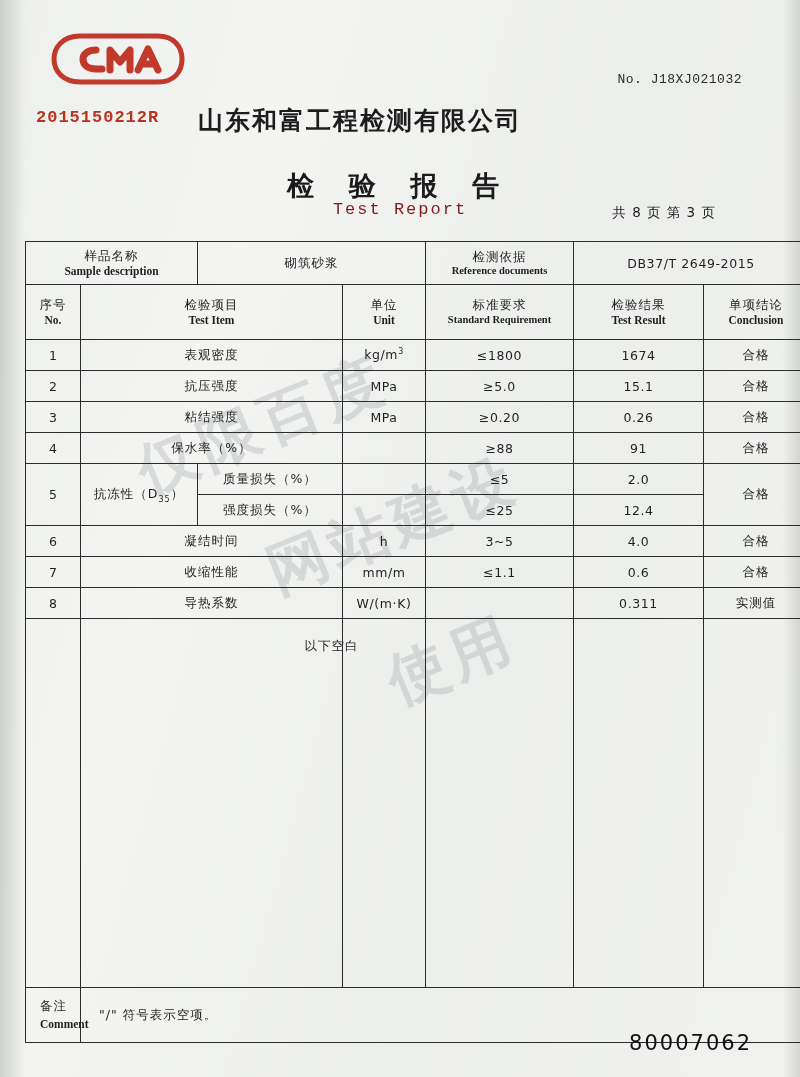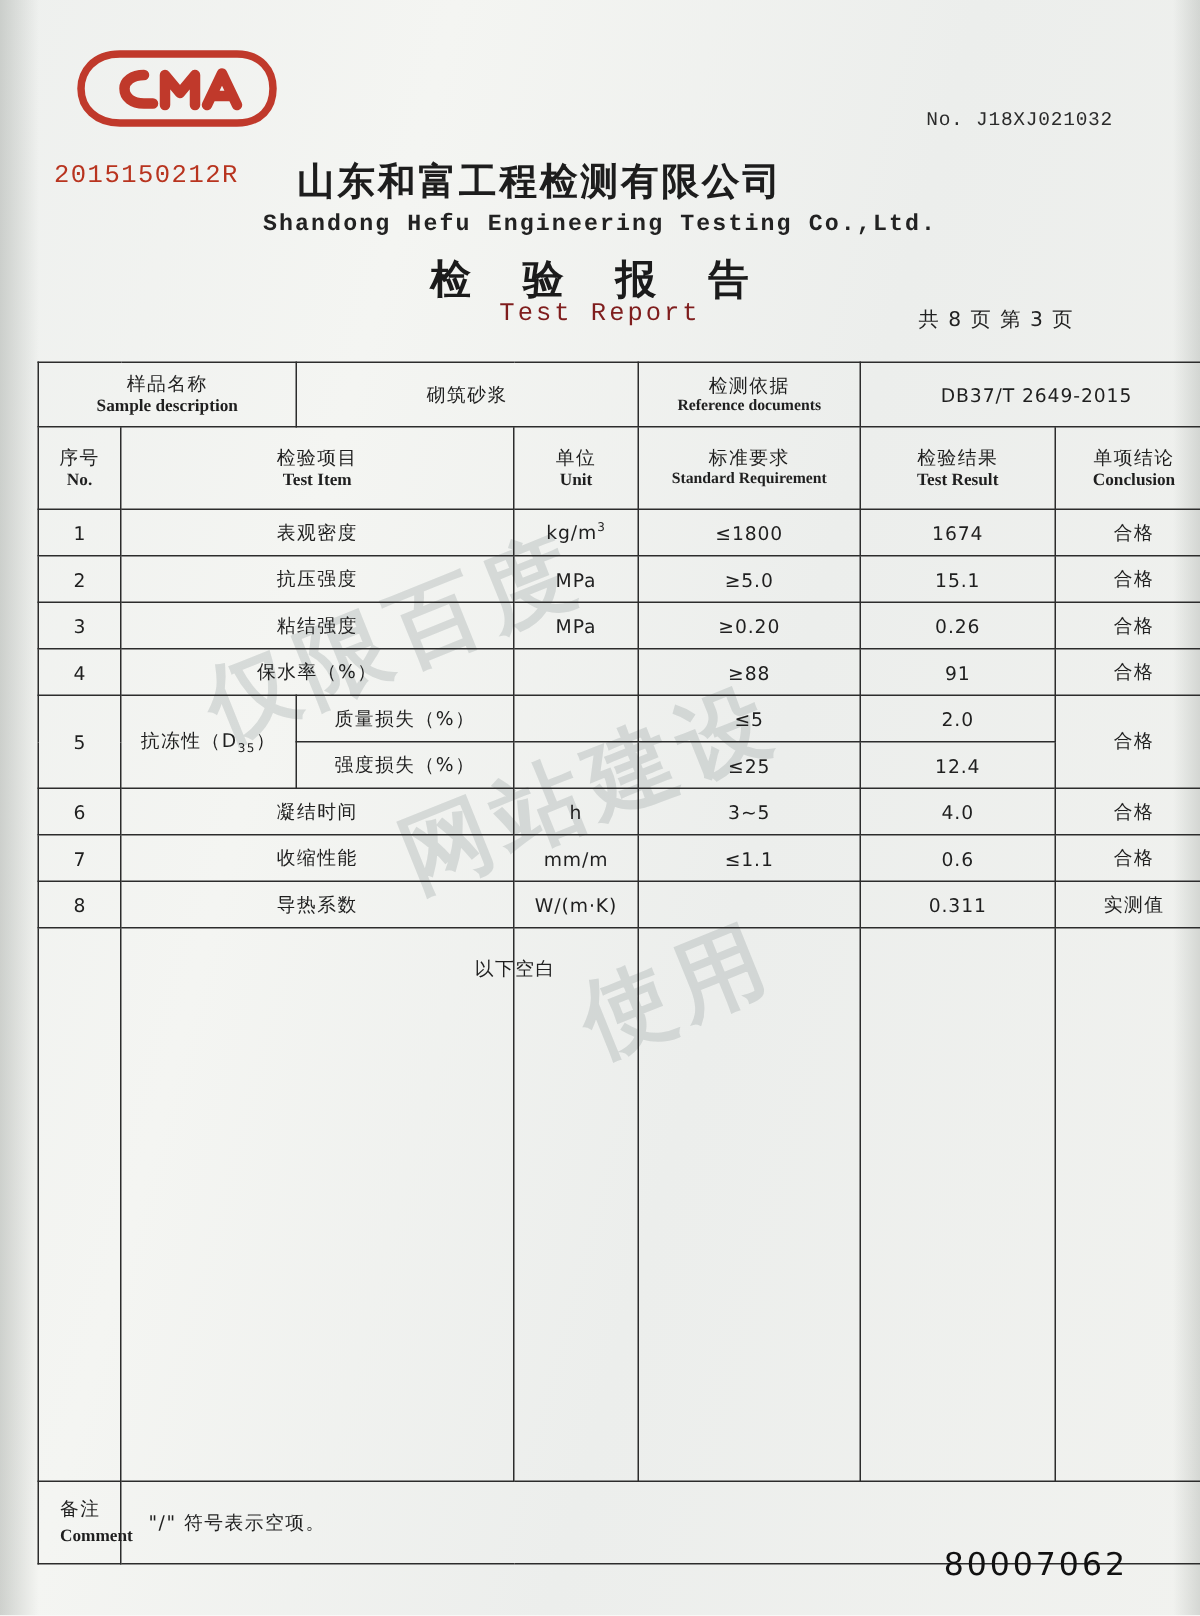--- a/index.html
+++ b/index.html
@@ -60,21 +60,21 @@
     letter-spacing: 0.5px;
   }
   .cert-no {
     position: absolute;
     left: 36px;
     top: 108px;
     font-family: "Liberation Mono", monospace;
     font-size: 17px;
     color: #b8341f;
     letter-spacing: 1px;
-    font-weight: normal;
+    font-weight: bold;
   }
   .company-cn {
     position: absolute;
     left: 198px;
     top: 104px;
     font-size: 25px;
     font-weight: bold;
     color: #1d1d1d;
     letter-spacing: 2px;
     font-family: "DejaVu Sans", sans-serif;
@@ -217,21 +217,20 @@
       <path d="M30 8 C12 8 4 20 4 31 C4 44 14 54 30 54 L108 54 C124 54 132 44 132 31 C132 19 124 8 108 8 Z" fill="none" stroke="#c0392b" stroke-width="5"></path>
       <path d="M46 22 C38 22 33 26 33 31 C33 37 38 41 46 41 L52 41" fill="none" stroke="#c0392b" stroke-width="7" stroke-linecap="round"></path>
       <path d="M60 42 L60 22 L70 34 L80 22 L80 42" fill="none" stroke="#c0392b" stroke-width="7" stroke-linejoin="round" stroke-linecap="round"></path>
       <path d="M88 42 L98 21 L108 42 M92 36 L104 36" fill="none" stroke="#c0392b" stroke-width="7" stroke-linejoin="round" stroke-linecap="round"></path>
     </svg>
   </div>
 
   <div class="report-no">No. J18XJ021032</div>
   <div class="cert-no">2015150212R</div>
   <div class="company-cn">山东和富工程检测有限公司</div>
-  <div class="company-en">Shandong Hefu Engineering Testing Co.,Ltd.</div>
   <div class="title-cn">检 验 报 告</div>
   <div class="title-en">Test Report</div>
   <div class="page-count">共 8 页   第 3 页</div>
 
   <div class="watermark l1">仅限百度</div>
   <div class="watermark l2">网站建设</div>
   <div class="watermark l3">使用</div>
 
   <div class="tbl-wrap">
     <table class="report">
@@ -363,21 +362,21 @@
         <td colspan="2" class="cn">导热系数</td>
         <td class="val">W/(m·K)</td>
         <td class="val"></td>
         <td class="val">0.311</td>
         <td class="cn">实测值</td>
       </tr>
 
       <tr class="blank-row">
         <td></td>
         <td colspan="2" style="vertical-align:top;padding-top:16px">
-          <span class="cn" style="position:relative;left:132px;text-align:center;">以下空白</span>
+          <span class="cn" style="position:relative;left:120px;text-align:center;">以下空白</span>
         </td>
         <td></td>
         <td></td>
         <td></td>
         <td></td>
       </tr>
 
       <tr class="note-row">
         <td class="two-line note-label">
           <div class="cn">备注</div>

